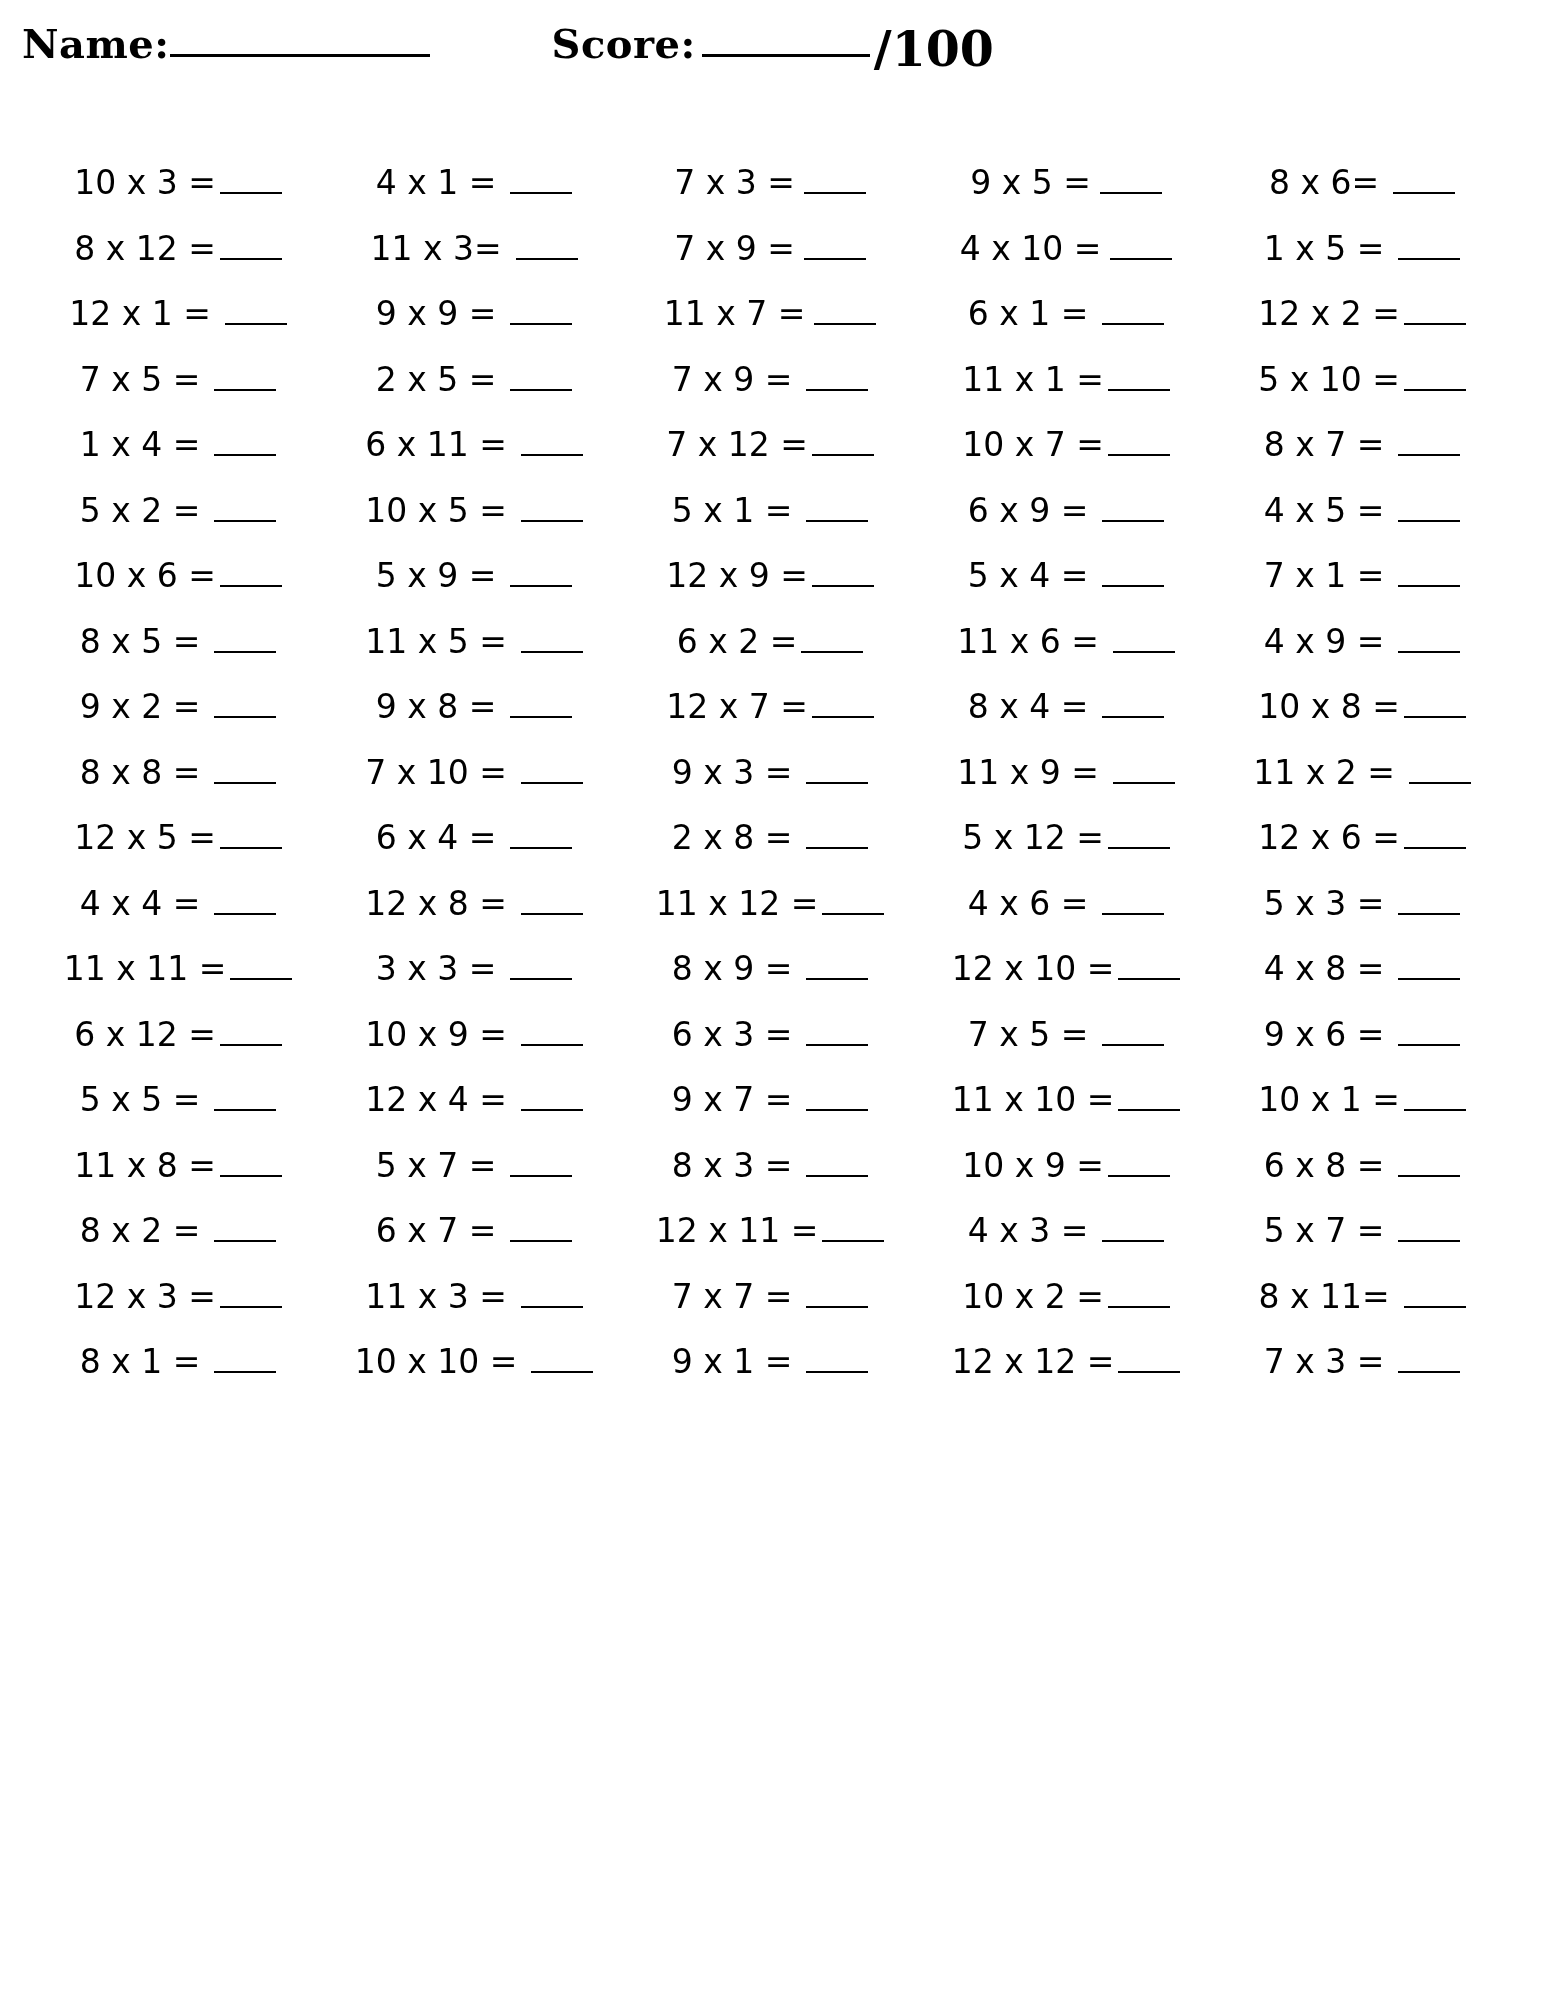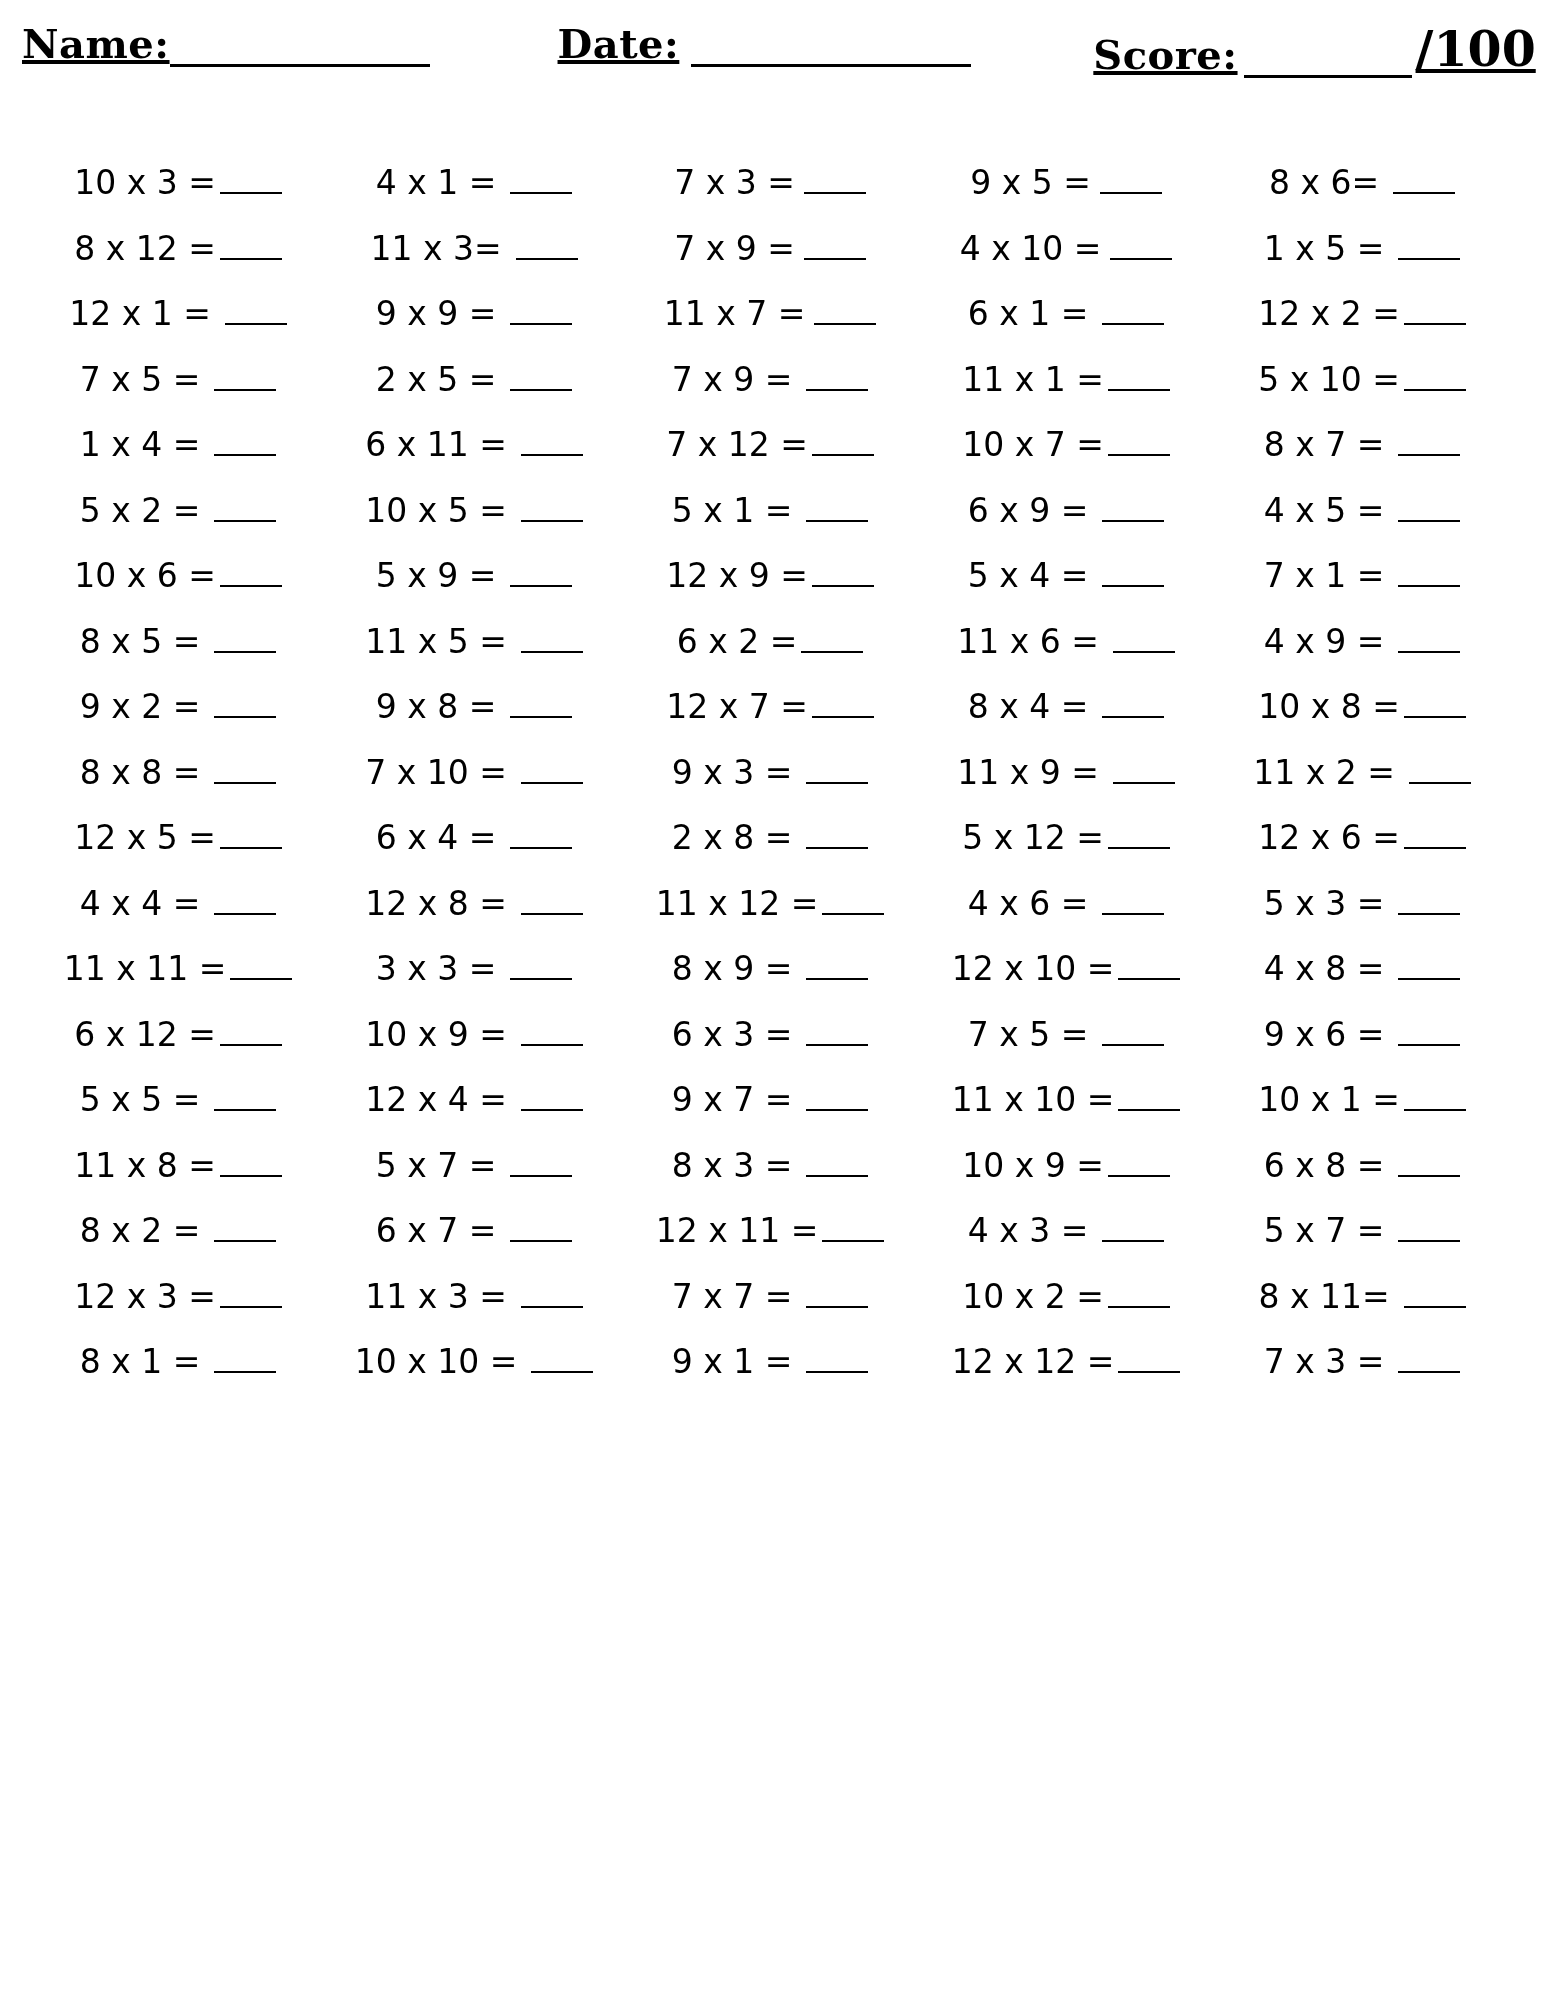--- a/index.html
+++ b/index.html
@@ -23,23 +23,22 @@
     position: absolute;
     top: 20px;
     left: 0;
     width: 1545px;
     height: 70px;
     display: flex;
     align-items: flex-start;
   }
   .hdr-field {
     display: flex;
-    align-items: flex-end;
+    align-items: flex-start;
     white-space: nowrap;
-    text-decoration: underline;
   }
   .hdr-label {
     font-size: 40px;
     font-weight: bold;
     font-family: "DejaVu Serif", serif;
     letter-spacing: 0.5px;
   }
   .hdr-blank {
     display: inline-block;
     border-bottom: 3px solid #000;
@@ -99,24 +98,20 @@
 </head>
 <body>
 
 <div class="page">
 
   <div class="header">
     <div class="hdr-field hdr-name">
       <span class="hdr-label">Name:</span>
       <span class="hdr-blank"></span>
     </div>
-    <div class="hdr-field hdr-date">
-      <span class="hdr-label">Date:</span>
-      <span class="hdr-blank"></span>
-    </div>
     <div class="hdr-field hdr-score">
       <span class="hdr-label">Score:</span>
       <span class="hdr-blank"></span>
       <span class="hdr-total">/100</span>
     </div>
   </div>
 
   <div class="grid">
 
     <div class="row">

